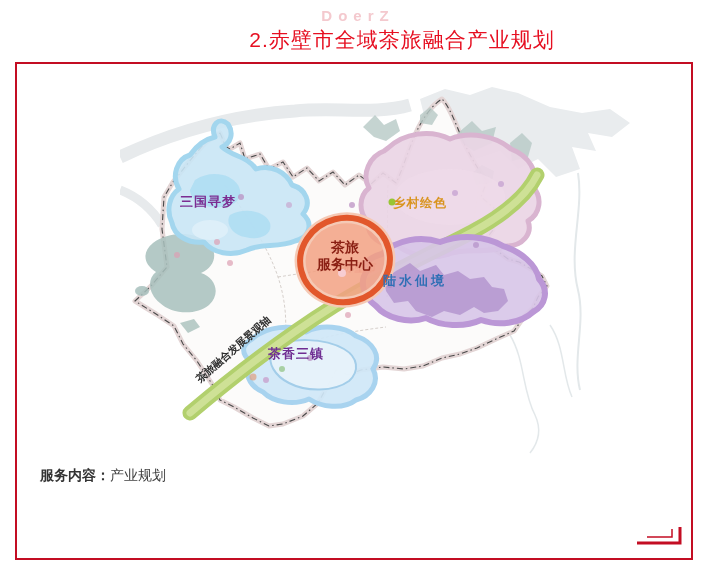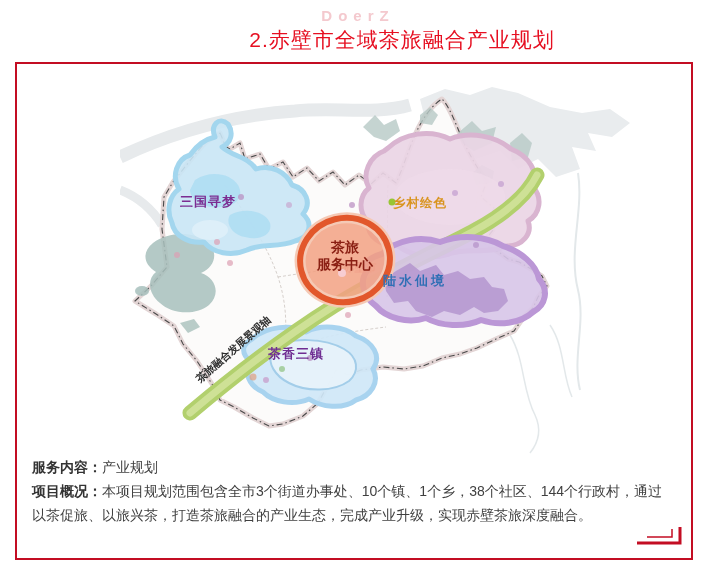--- a/index.html
+++ b/index.html
@@ -18,21 +18,21 @@
   .frame{
     position:absolute;left:15px;top:62px;width:678px;height:498px;
     border:2px solid #c30d23;box-sizing:border-box;background:#fff;
   }
   .map-wrap{position:absolute;left:103px;top:21px;width:520px;height:370px;}
   .details{
     position:absolute;left:15px;top:391px;width:632px;
     font-size:14px;line-height:24px;color:#3f3f3f;
   }
   .details .lbl{font-weight:bold;color:#333;}
-  .detail-line{margin:0;}
+  .detail-line{margin:8px;}
   .corner-ornament{position:absolute;right:8px;bottom:9px;}
   svg text{font-family:"Liberation Sans","DejaVu Sans",sans-serif;}
 </style>
 </head>
 <body>
 
 <div class="watermark">DoerZ</div>
 <div class="page-title">2.赤壁市全域茶旅融合产业规划</div>
 
 <div class="frame">
@@ -143,23 +143,20 @@
 
         <text transform="translate(80,298) rotate(-41)" font-size="10.5" font-weight="bold" fill="#2f2f2f">茶旅融合发展景观轴</text>
       </g>
     </svg>
   </div>
 
   <div class="details">
     <p class="detail-line">
       <span class="lbl">服务内容：</span><span>产业规划</span>
     </p>
-    <p class="detail-line">
-      <span class="lbl">项目概况：</span><span>本项目规划范围包含全市3个街道办事处、10个镇、1个乡，38个社区、144个行政村，通过以茶促旅、以旅兴茶，打造茶旅融合的产业生态，完成产业升级，实现赤壁茶旅深度融合。</span>
-    </p>
   </div>
 
   <div class="corner-ornament">
     <svg width="46" height="20" viewBox="0 0 46 20">
       <polyline points="0,18 43,18 43,2" stroke="#c30d23" stroke-width="3" fill="none"></polyline>
       <polyline points="10,12 35,12 35,4" stroke="#c30d23" stroke-width="1.5" fill="none"></polyline>
     </svg>
   </div>
 
 </div>

